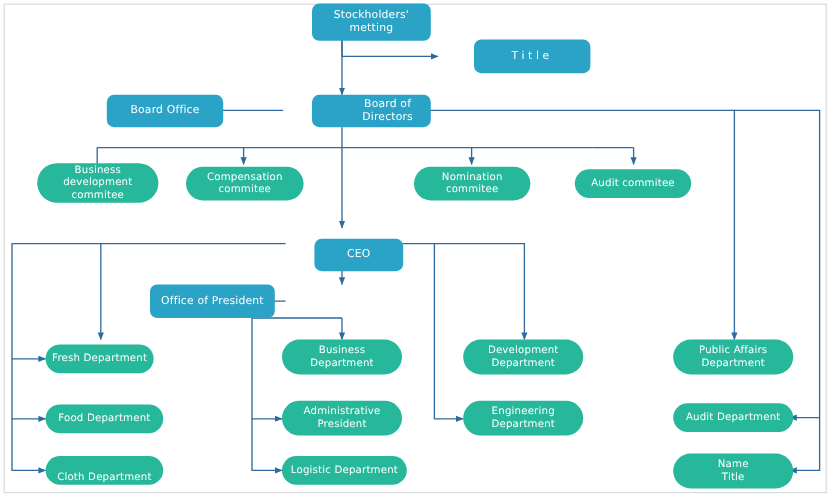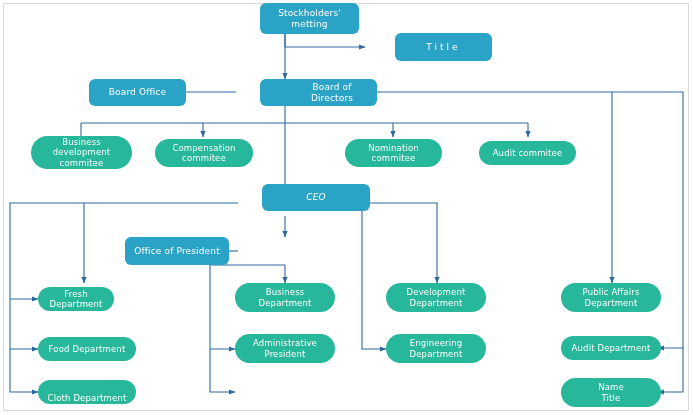--- a/index.html
+++ b/index.html
@@ -134,21 +134,21 @@
   </div>
 
   <div class="node n-blue n-title" style="left:371px; top:33px; width:97px; height:28px;">
     <span class="lbl">Title</span>
   </div>
 
   <div class="node n-blue" style="left:65px; top:79px; width:97px; height:27px;">
     <span class="lbl">Board Office</span>
   </div>
 
-  <div class="node n-blue" style="left:236px; top:79px; width:117px; height:27px;padding-left:30px;">
+  <div class="node n-blue" style="left:236px; top:79px; width:99px; height:27px;padding-left:30px;">
     <span class="lbl">Board of Directors</span>
   </div>
 
   <div class="node n-green" style="left:31px; top:136px; width:101px; height:33px;">
     <span class="lbl">Business
 development
 commitee</span>
   </div>
 
   <div class="node n-green" style="left:155px; top:139px; width:98px; height:28px;">
@@ -158,30 +158,30 @@
 
   <div class="node n-green" style="left:345px; top:139px; width:97px; height:28px;">
     <span class="lbl">Nomination
 commitee</span>
   </div>
 
   <div class="node n-green" style="left:479px; top:141px; width:97px; height:24px;">
     <span class="lbl">Audit commitee</span>
   </div>
 
-  <div class="node n-blue" style="left:238px; top:184px; width:108px; height:27px;font-style:italic;">
+  <div class="node n-blue" style="left:238px; top:199px; width:74px; height:27px;">
     <span class="lbl">CEO</span>
   </div>
 
   <div class="node n-blue" style="left:101px; top:237px; width:104px; height:28px;">
     <span class="lbl">Office of President</span>
   </div>
 
 
-  <div class="node n-green" style="left:38px; top:287px; width:76px; height:24px;">
+  <div class="node n-green" style="left:38px; top:287px; width:90px; height:24px;">
     <span class="lbl">Fresh Department</span>
   </div>
 
   <div class="node n-green" style="left:38px; top:337px; width:98px; height:24px;">
     <span class="lbl">Food Department</span>
   </div>
 
   <div class="node n-green" style="left:38px; top:380px; width:98px; height:24px;align-items:flex-end;">
     <span class="lbl">Cloth Department</span>
   </div>
@@ -189,20 +189,23 @@
   <div class="node n-green" style="left:235px; top:283px; width:100px; height:29px;">
     <span class="lbl">Business
 Department</span>
   </div>
 
   <div class="node n-green" style="left:235px; top:334px; width:100px; height:29px;">
     <span class="lbl">Administrative
 President</span>
   </div>
 
+  <div class="node n-green" style="left:235px; top:380px; width:104px; height:24px;">
+    <span class="lbl">Logistic Department</span>
+  </div>
 
   <div class="node n-green" style="left:386px; top:283px; width:100px; height:29px;">
     <span class="lbl">Development
 Department</span>
   </div>
 
   <div class="node n-green" style="left:386px; top:334px; width:100px; height:29px;">
     <span class="lbl">Engineering
 Department</span>
   </div>

